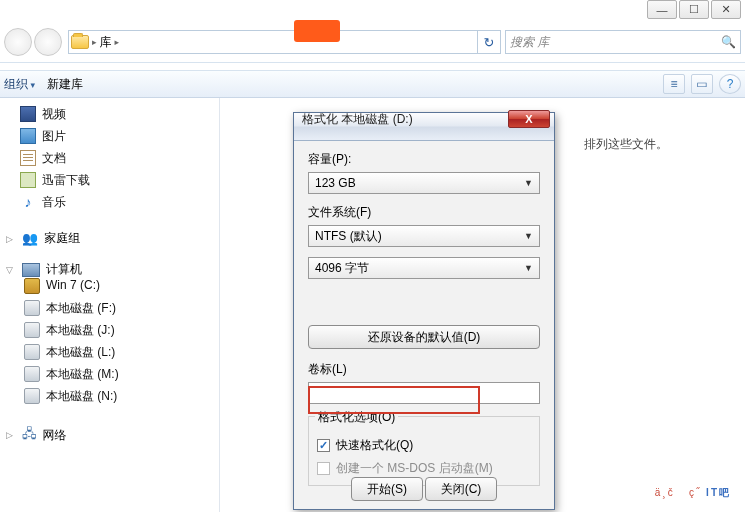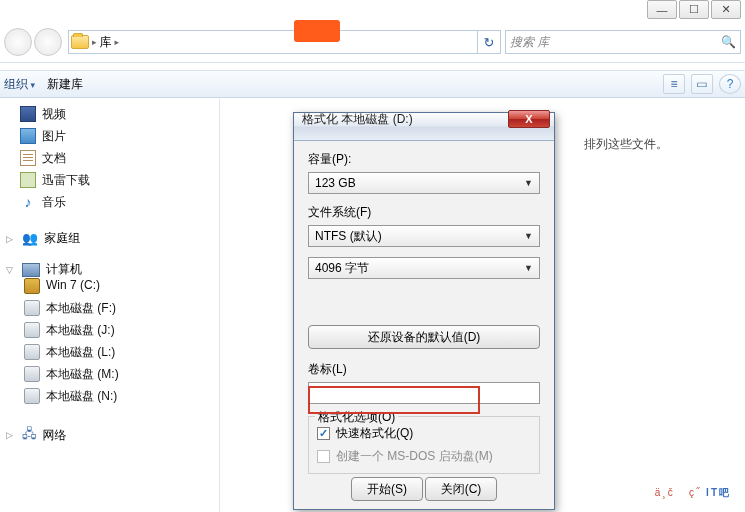--- a/index.html
+++ b/index.html
@@ -59,21 +59,21 @@
 .dlg { position:absolute; top:112px; left:293px; width:262px; height:398px; background:#f2f2f2; border:1px solid #5a7497; box-shadow:2px 3px 8px rgba(0,0,0,0.35);}
 .dlg-title { height:28px; background:linear-gradient(#fdfdfe,#e3e9f2 48%,#d3dce9 52%,#e8eef7); border-bottom:1px solid #9fb2c9; display:flex; align-items:flex-end; padding:0 4px 12px 8px; font-size:12px; color:#222;}
 .closebtn { margin-left:auto; width:42px; height:18px; background:linear-gradient(#e99,#c43 48%,#a22 52%,#c43); border:1px solid #7a1; border-color:#8a2a2a; border-radius:2px; color:#fff; display:flex;align-items:center;justify-content:center; font-weight:bold; font-size:11px;}
 .dlg-body { padding:10px 14px 10px 14px;}
 .fld { margin-bottom:4px; color:#000;}
 .sel { width:100%; height:22px; border:1px solid #989898; background:linear-gradient(#fff,#eaeaea); display:flex; align-items:center; padding:0 6px; margin-bottom:10px; position:relative;}
 .sel::after { content:"▼"; position:absolute; right:6px; font-size:9px; color:#333;}
 .btn { height:24px; border:1px solid #8c8c8c; background:linear-gradient(#fdfdfd,#e2e2e2); border-radius:4px; display:inline-flex; align-items:center; justify-content:center; padding:8px 12px;margin-top:36px;}
 .restore { width:100%; margin-bottom:12px;}
 .txtin { width:100%; height:22px; border:1px solid #989898; background:#fff; margin-top:3px; margin-bottom:12px;}
-.grp { border:1px solid #cfcfcf; padding:8px 8px 8px 8px; position:relative; margin-top:6px;}
+.grp { border:1px solid #cfcfcf; padding:20px 8px 8px 8px; position:relative; margin-top:6px;}
 .grp-title { position:absolute; top:-8px; left:6px; background:#f2f2f2; padding:0 3px; color:#000;}
 .chk { display:flex; align-items:center; gap:6px;}
 .chkbox { width:13px; height:13px; border:1px solid #7d7d7d; background:#fff; display:flex;align-items:center;justify-content:center; color:#2a6fc0; font-size:11px; font-weight:bold;}
 .chk.disabled { color:#8d8d8d;}
 .chk.disabled .chkbox { color:transparent; border-color:#bdbdbd;}
 .redbox { position:absolute; border:2px solid #d03a2a; pointer-events:none;}
 .dlg-foot { position:absolute; bottom:8px; left:0; right:0; display:flex; justify-content:center; gap:2px;}
 .dlg-foot .btn { width:72px;}
 
 

